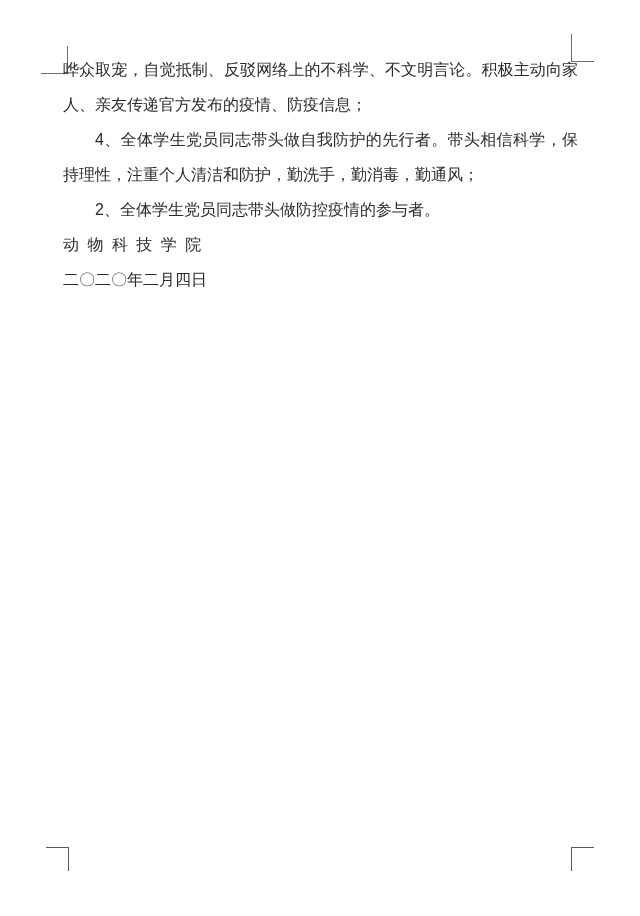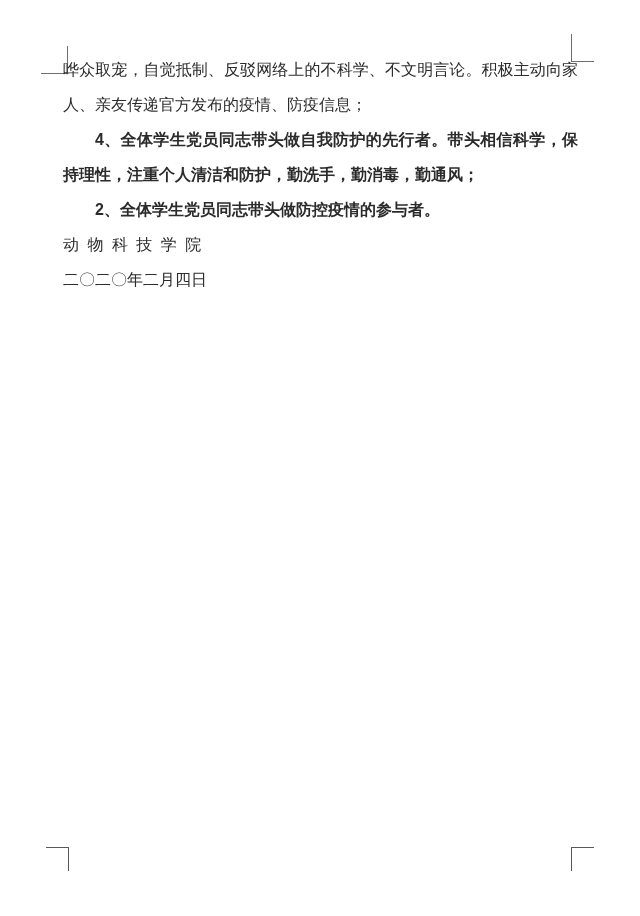--- a/index.html
+++ b/index.html
@@ -53,21 +53,20 @@
     line-height: 35px;
     color: #2b2b2b;
   }
   .text-block p {
     margin: 0;
     padding: 0;
     text-align: justify;
   }
   .text-block p.indent {
     text-indent: 2em;
-    font-weight: bold;
   }
   .sig-line {
     text-align: right;
     padding-right: 4px;
     word-spacing: 4px;
   }
   .date-line {
     text-align: left;
     padding-right: 12px;
   }

